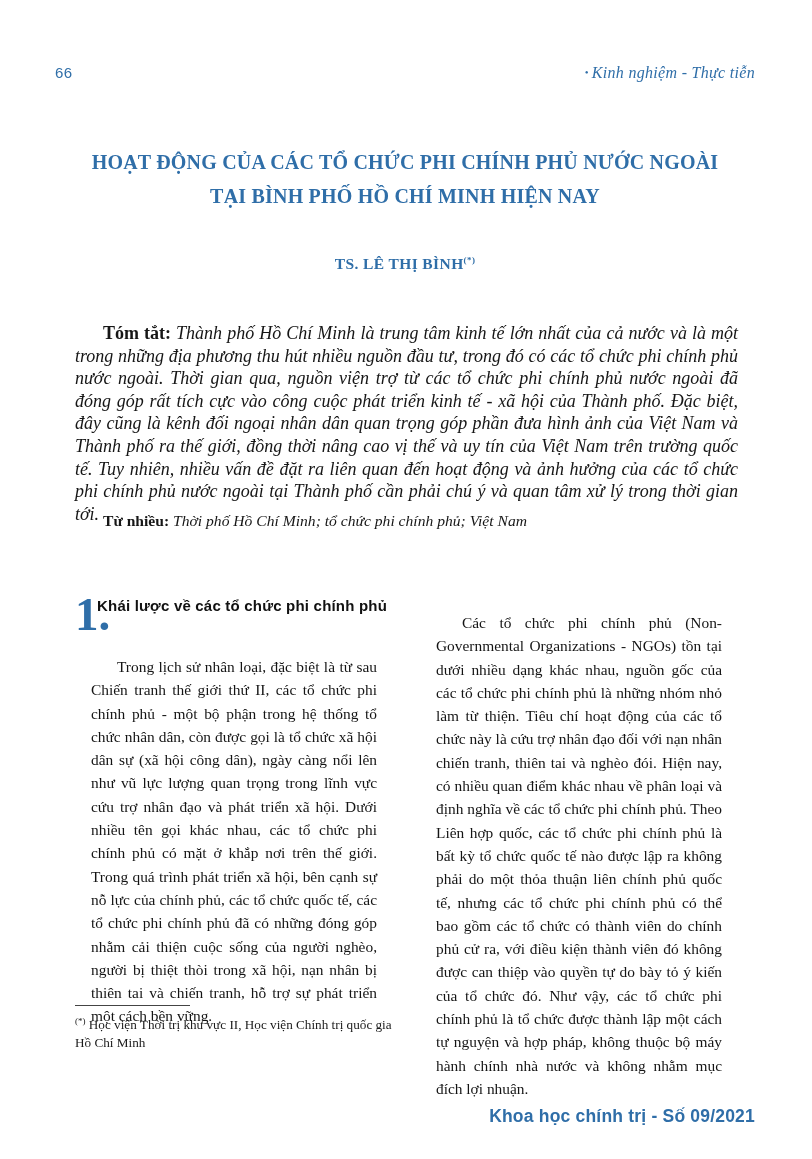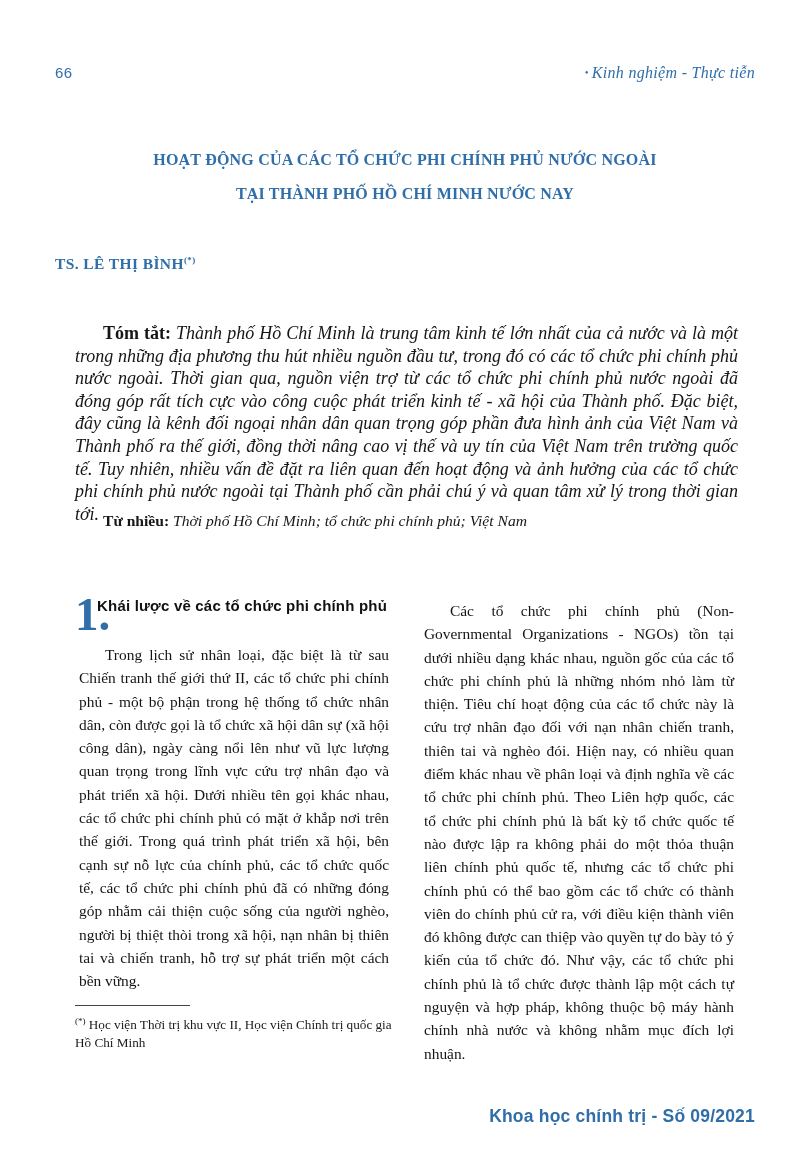--- a/index.html
+++ b/index.html
@@ -63,34 +63,34 @@
 
   
   .doc-title {
     position: absolute;
     left: 55px;
     top: 132px;
     width: 700px;
     text-align: center;
     font-family: "Liberation Serif", serif;
     font-weight: bold;
-    font-size: 16px;
+    font-size: 20px;
     line-height: 34px;
     color: #2f6ea8;
     letter-spacing: 0.2px;
   }
   .doc-title .line2 { display: block; }
 
   
   .author {
     position: absolute;
     left: 55px;
     top: 255px;
     width: 700px;
-    text-align: left;
+    text-align: center;
     font-family: "Liberation Serif", serif;
     font-weight: bold;
     font-size: 15.5px;
     color: #2f6ea8;
     letter-spacing: 0.4px;
   }
   .author sup {
     font-size: 9px;
     vertical-align: super;
   }
@@ -159,21 +159,21 @@
   .section-title {
     margin-left: 22px;
     font-family: "Liberation Sans", sans-serif;
     font-weight: bold;
     font-size: 15px;
     line-height: 21px;
     color: #111111;
     letter-spacing: 0.2px;
   }
   .para {
-    margin: 4px;
+    margin: 16px;
     text-indent: 26px;
   }
   .para.first-after-head {
     text-indent: 26px;
   }
 
   
   .footnote-rule {
     position: absolute;
     left: 75px;
@@ -216,21 +216,21 @@
 <div class="page">
 
   <div class="page-header">
     <span class="page-number">66</span>
     <span class="header-section"><span class="bullet">•</span><span>Kinh nghiệm - Thực tiễn</span></span>
   </div>
   <div class="header-rule"></div>
 
   <h1 class="doc-title">
     <span class="line1">HOẠT ĐỘNG CỦA CÁC TỔ CHỨC PHI CHÍNH PHỦ NƯỚC NGOÀI</span>
-    <span class="line2">TẠI THÀNH PHỐ HỒ CHÍ MINH NƯỚC NAY</span>
+    <span class="line2">TẠI BÌNH PHỐ HỒ CHÍ MINH HIỆN NAY</span>
   </h1>
 
   <div class="author">
     <span>TS. LÊ THỊ BÌNH</span><sup>(*)</sup>
   </div>
 
   <div class="abstract">
     <span class="lead">Tóm tắt:</span><span> Thành phố Hồ Chí Minh là trung tâm kinh tế lớn nhất của cả nước và là một trong những địa phương thu hút nhiều nguồn đầu tư, trong đó có các tổ chức phi chính phủ nước ngoài. Thời gian qua, nguồn viện trợ từ các tổ chức phi chính phủ nước ngoài đã đóng góp rất tích cực vào công cuộc phát triển kinh tế - xã hội của Thành phố. Đặc biệt, đây cũng là kênh đối ngoại nhân dân quan trọng góp phần đưa hình ảnh của Việt Nam và Thành phố ra thế giới, đồng thời nâng cao vị thế và uy tín của Việt Nam trên trường quốc tế. Tuy nhiên, nhiều vấn đề đặt ra liên quan đến hoạt động và ảnh hưởng của các tổ chức phi chính phủ nước ngoài tại Thành phố cần phải chú ý và quan tâm xử lý trong thời gian tới.</span>
   </div>
 

